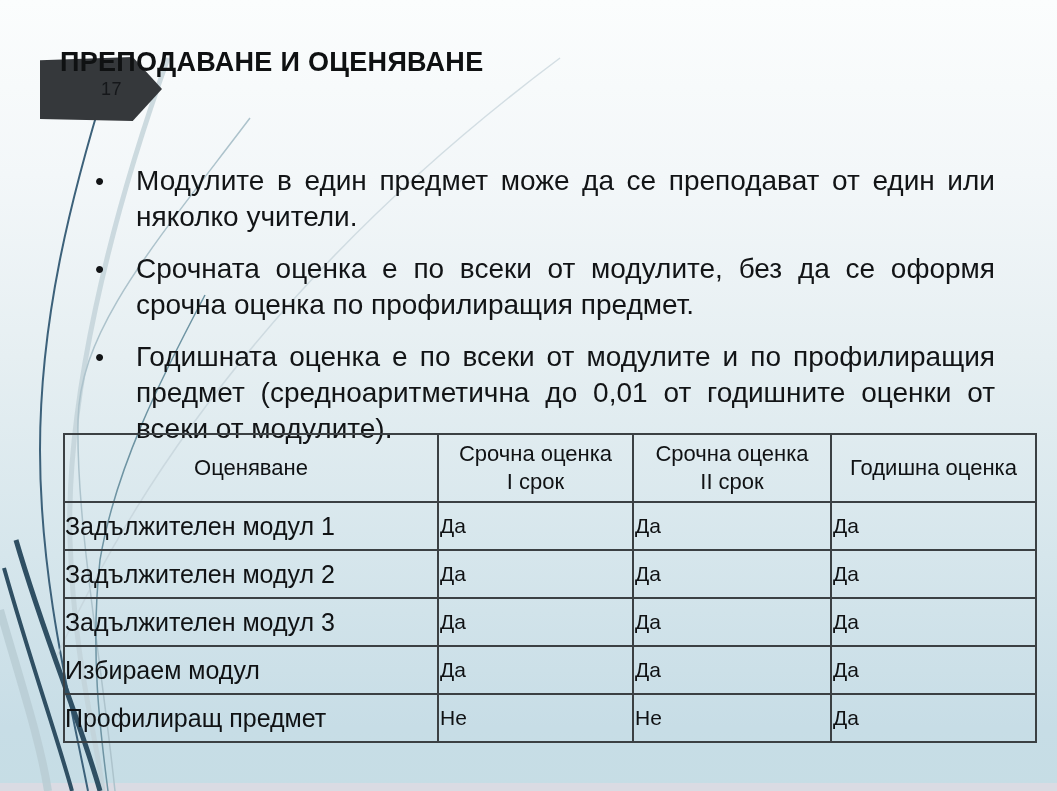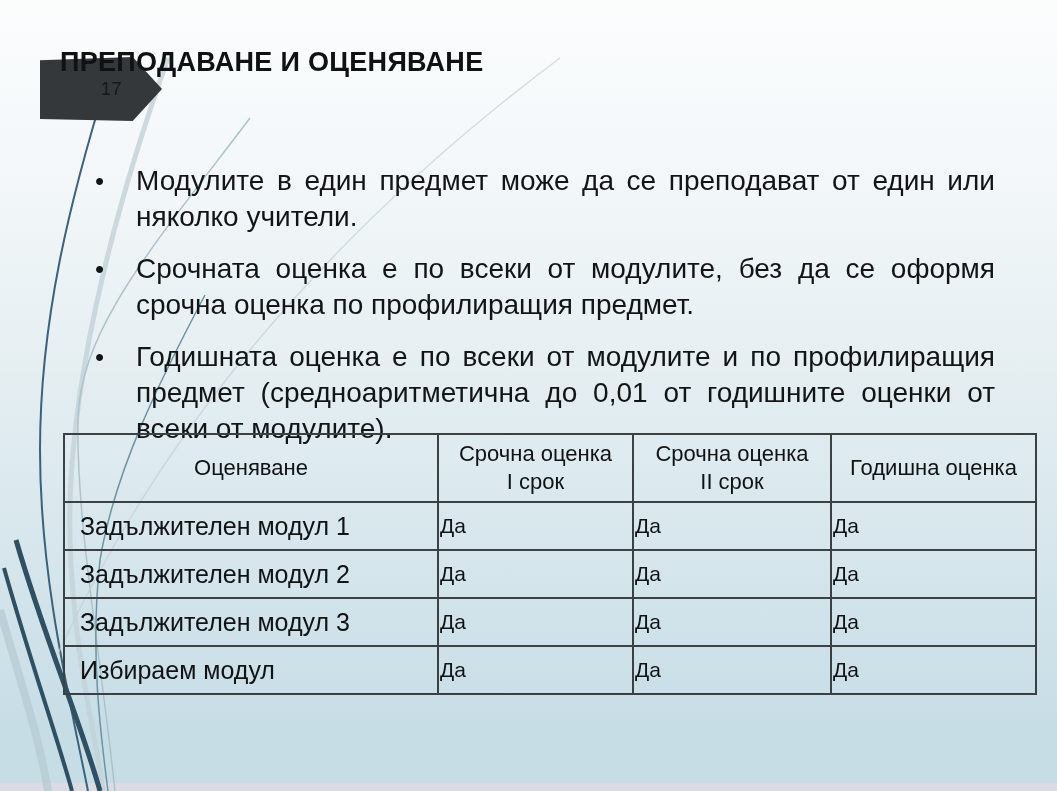--- a/index.html
+++ b/index.html
@@ -70,21 +70,21 @@
     text-align:center;vertical-align:middle;
     white-space:pre-line;line-height:1.28;
   }
   table.assessment td{
     height:44px;
     font-size:21px;text-align:left;vertical-align:middle;
   }
   table.assessment td.row-label{
     text-align:left;
     font-size:25px;
-    padding-left:15px;
+    padding-left:0;
     margin-left:20px;
   }
 </style>
 </head>
 <body>
 
 <div class="slide" style="--badge-bg: #35383b; --table-border: #3b4043; --bottom-bar: #dadbe3;">
 
   <div class="bottom-bar"></div>
 
@@ -154,17 +154,23 @@
           <td>Да</td>
           <td>Да</td>
           <td>Да</td>
         </tr>
         <tr>
           <td class="row-label">Избираем модул</td>
           <td>Да</td>
           <td>Да</td>
           <td>Да</td>
         </tr>
+        <tr>
+          <td class="row-label">Профилиращ предмет</td>
+          <td>Не</td>
+          <td>Не</td>
+          <td>Да</td>
+        </tr>
       </tbody>
     </table>
 
   </div>
 </div>
 
 </body></html>

